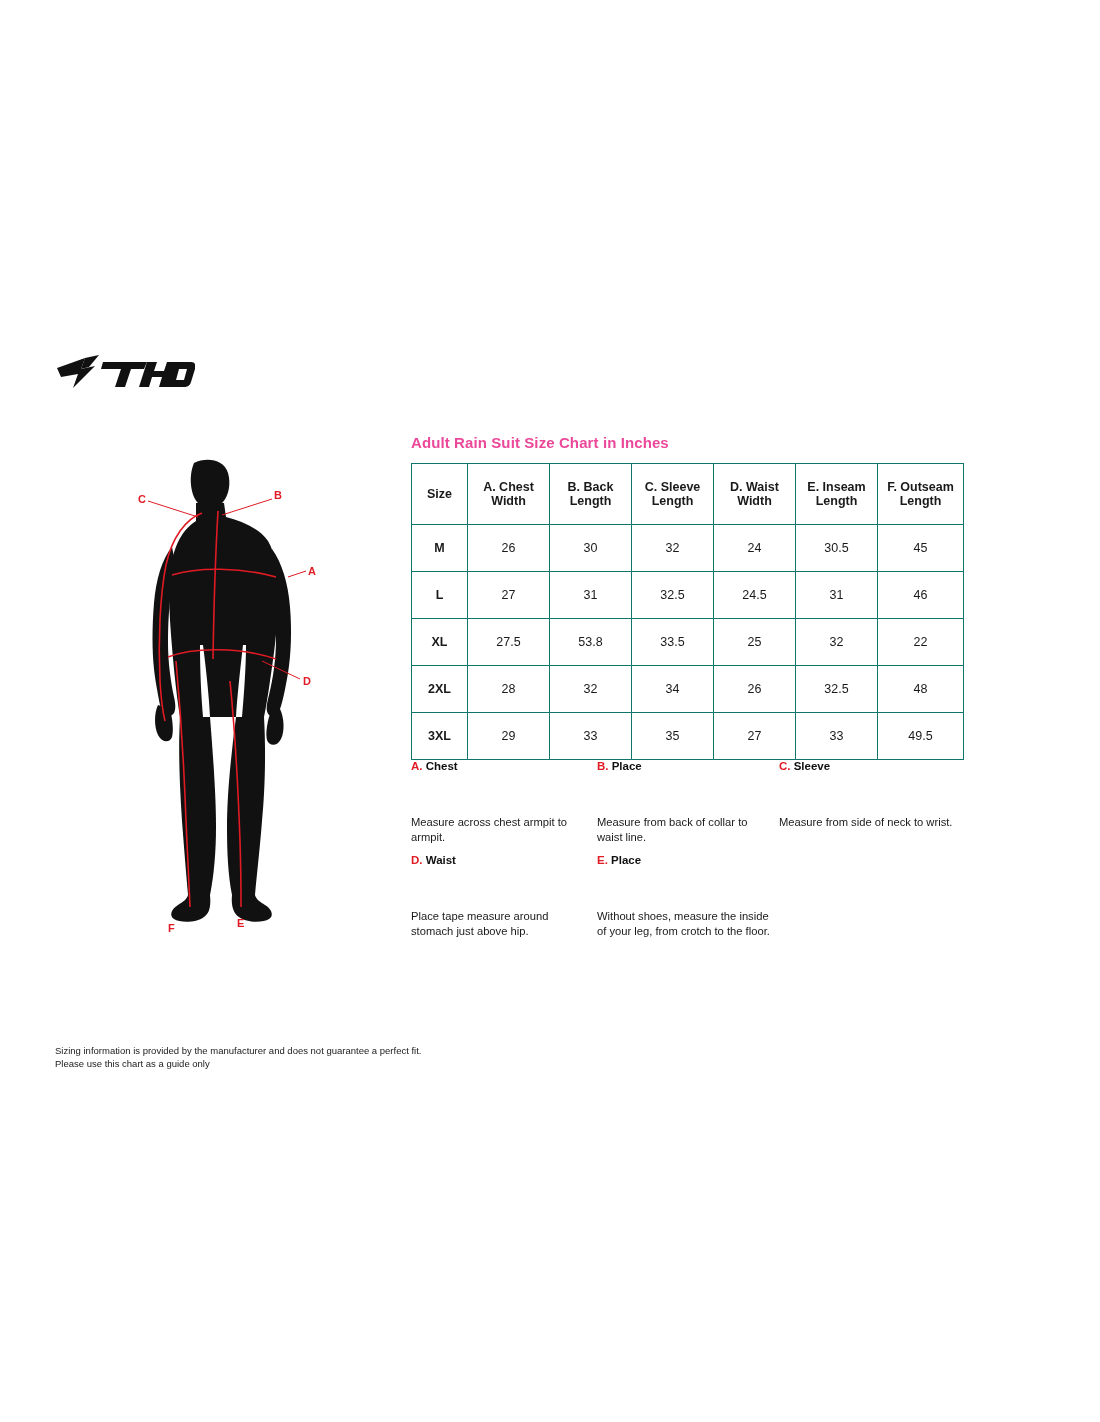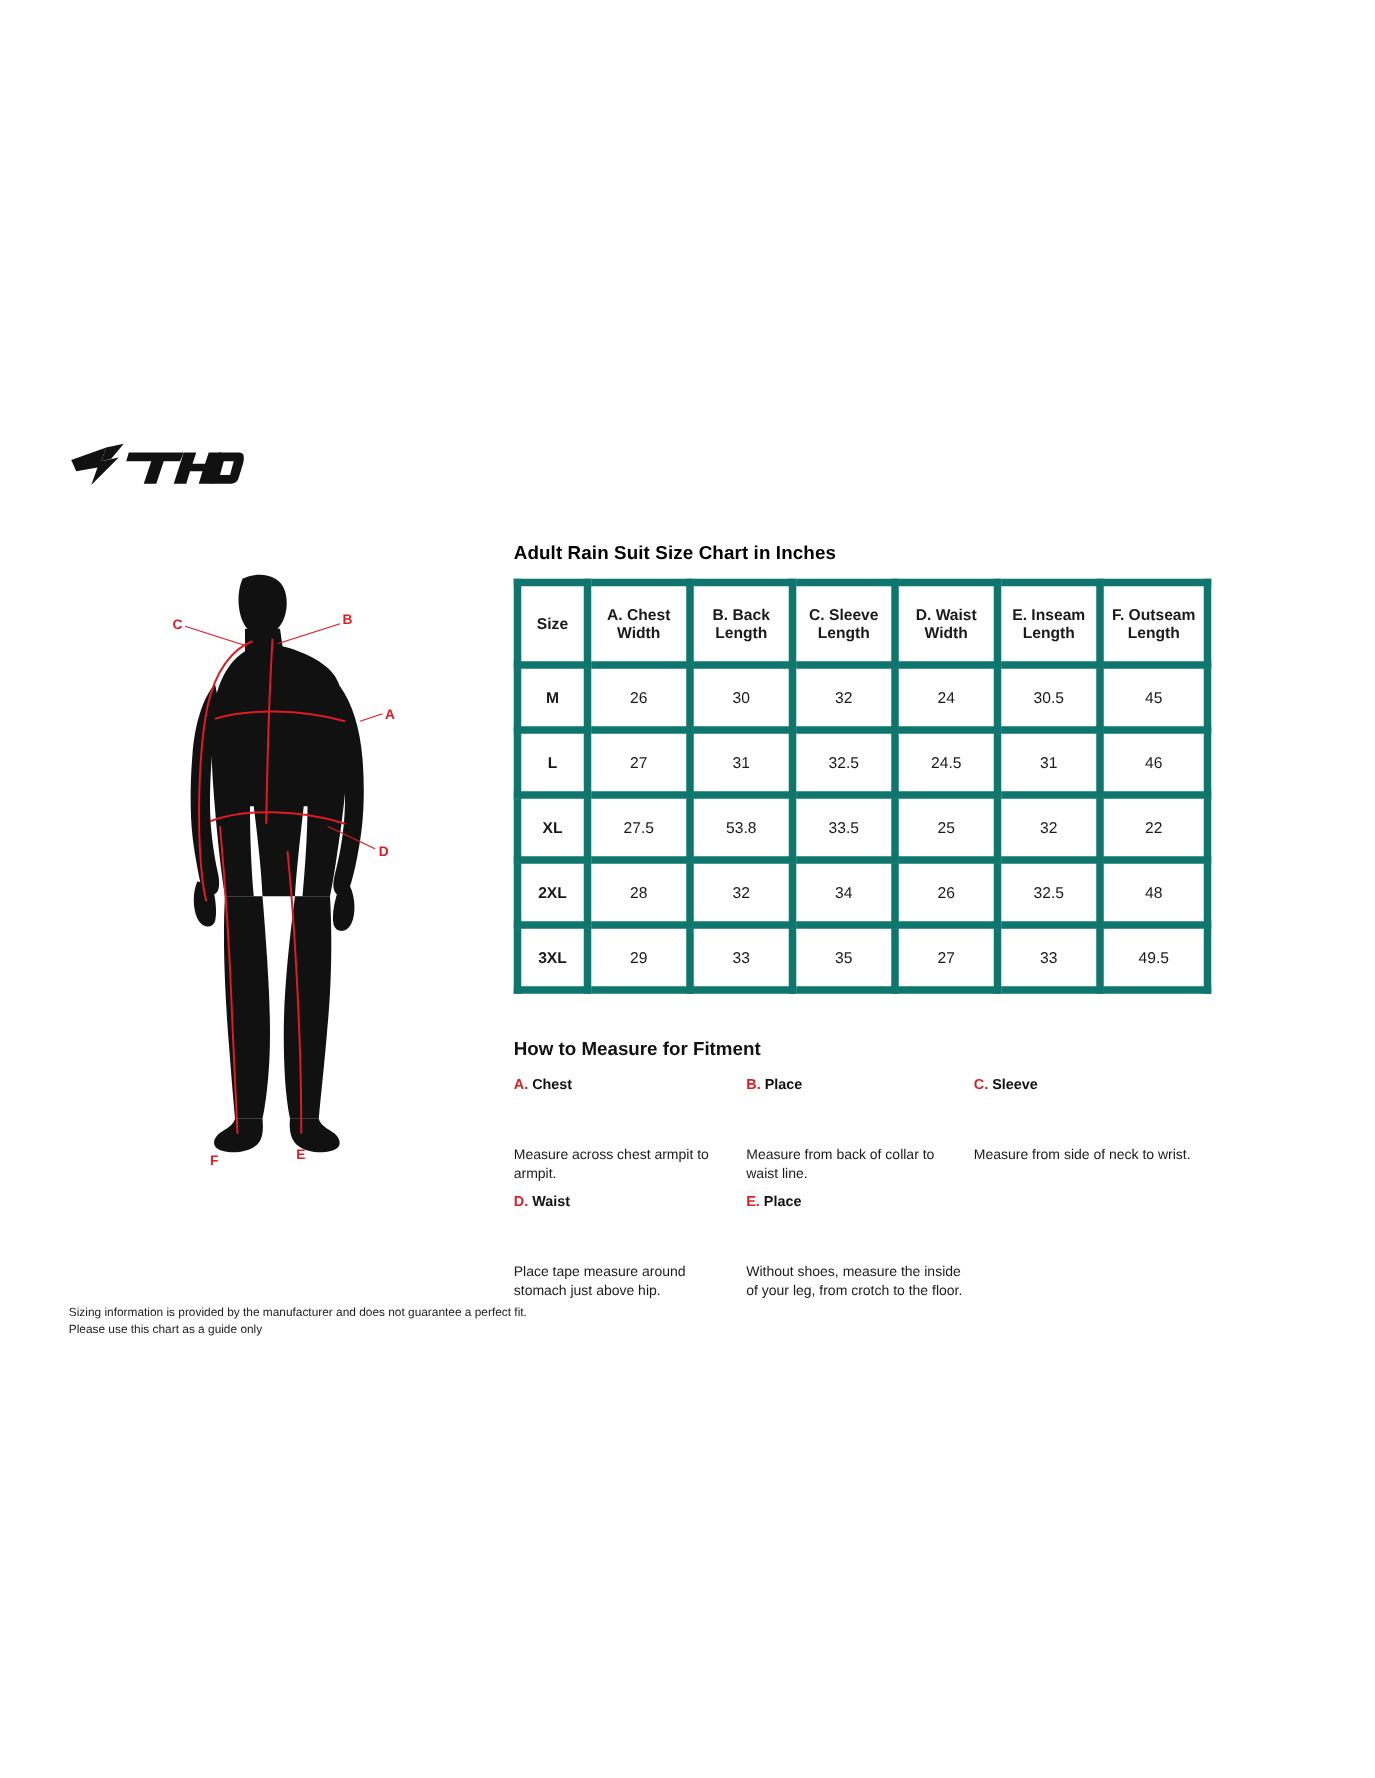--- a/index.html
+++ b/index.html
@@ -40,31 +40,31 @@
     left: 411px;
     top: 434px;
     width: 552px;
   }
 
   h1.title {
     font-size: 15px;
     font-weight: bold;
     margin: 0 0 12px 0;
     letter-spacing: .1px;
-    color: #000000;
+    color: #ec4899;
   }
 
   table.size-chart {
     border-collapse: collapse;
     width: 552px;
     table-layout: fixed;
   }
   table.size-chart th,
   table.size-chart td {
-    border: 6px solid #0f766e;
+    border: 1px solid #0f766e;
     text-align: center;
     font-size: 12.5px;
     color: #1a1a1a;
     padding: 0;
   }
   table.size-chart thead th {
     font-weight: bold;
     height: 52px;
     line-height: 14px;
     padding: 4px 2px;
@@ -278,21 +278,20 @@
         <td>29</td>
         <td>33</td>
         <td>35</td>
         <td>27</td>
         <td>33</td>
         <td>49.5</td>
       </tr>
     </tbody>
   </table>
 
-  <h2 class="subtitle">How to Measure for Fitment</h2>
 
   <div class="measure-grid">
     <div class="m-item">
       <div class="m-head">
         <span class="m-letter">A.</span>
         <span>Chest</span>
       </div>
       <div class="m-body">Measure across chest armpit to armpit.</div>
     </div>
 

